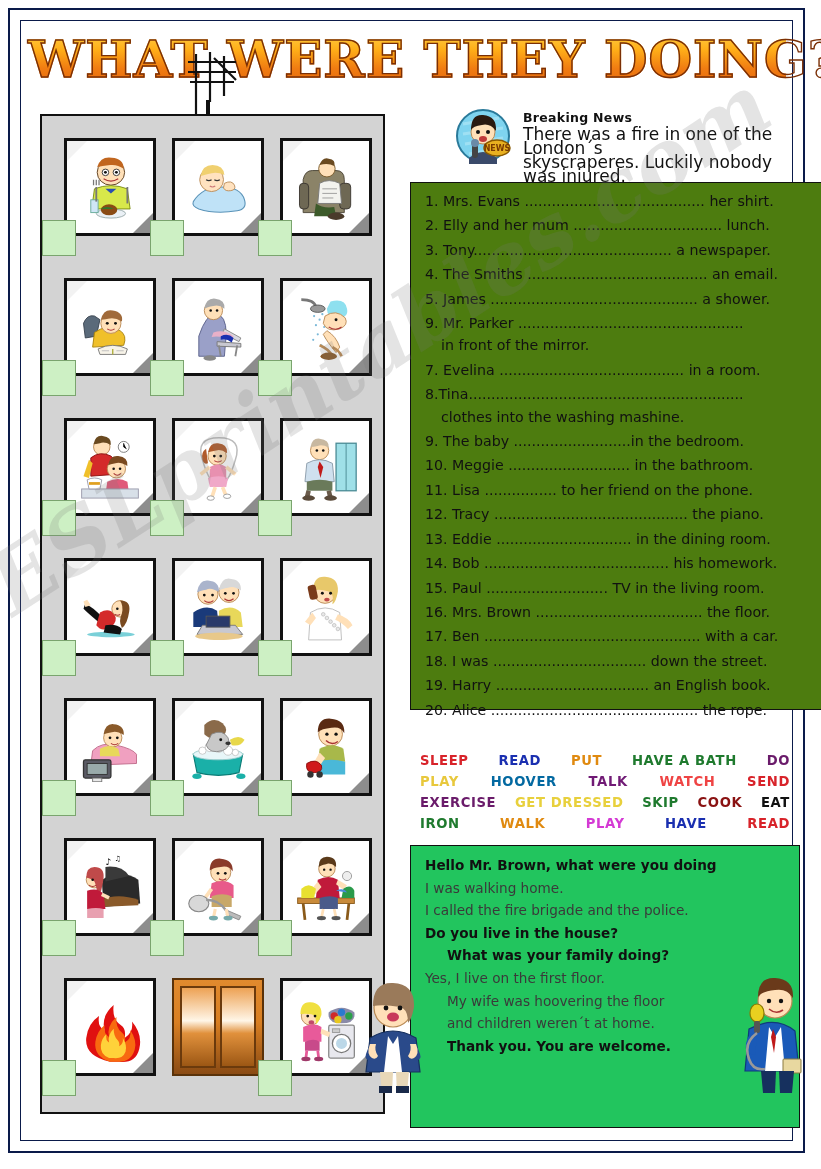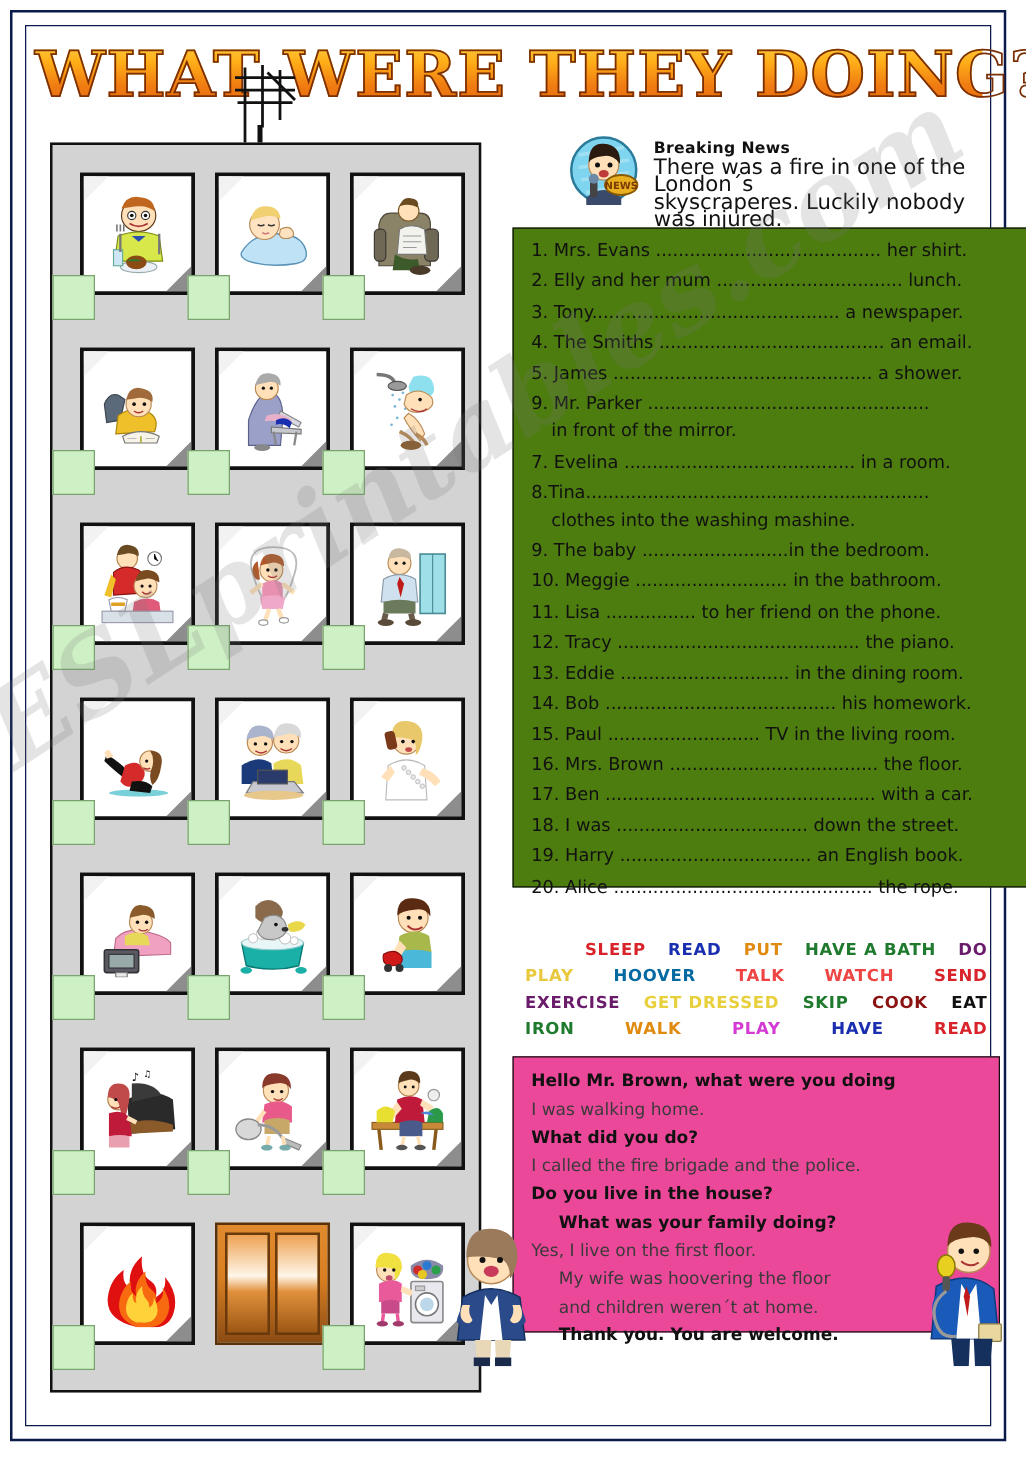--- a/index.html
+++ b/index.html
@@ -89,22 +89,22 @@
   .words-box{
     position:absolute;left:410px;top:748px;width:390px;height:90px;
     padding:2px 6px;box-sizing:border-box;
   }
   .word-row{display:flex;justify-content:space-between;align-items:center;
     font-family:"DejaVu Sans",sans-serif;font-weight:bold;font-size:13.2px;
     letter-spacing:.6px;line-height:21px;padding:0 4px;}
   .word{white-space:nowrap;}
 
   .dialogue-box{
-    position:absolute;left:410px;top:845px;width:390px;height:221px;
-    border:1.5px solid #111;box-sizing:border-box;background:#ec4899;
+    position:absolute;left:410px;top:845px;width:390px;height:283px;
+    border:1.5px solid #111;box-sizing:border-box;background:#22c55e;
     padding:8px 10px 0 14px;
   }
   .d-line{font-size:13.6px;line-height:22.6px;color:#111;white-space:nowrap;}
   .d-q{font-weight:bold;}
   .d-a{font-weight:normal;color:#3a3a3a;}
   .d-indent{padding-left:22px;}
 
   .reporter{position:absolute;left:735px;top:975px;width:70px;height:118px;}
   .woman{position:absolute;left:358px;top:978px;width:70px;height:115px;}
 
@@ -665,30 +665,30 @@
   <div class="ex-item"><span>15. Paul ........................... TV in the living room.</span></div>
   <div class="ex-item"><span>16. Mrs. Brown ..................................... the floor.</span></div>
   <div class="ex-item"><span>17. Ben ................................................ with a car.</span></div>
   <div class="ex-item"><span>18. I was .................................. down the street.</span></div>
   <div class="ex-item"><span>19. Harry .................................. an English book.</span></div>
   <div class="ex-item"><span>20. Alice .............................................. the rope.</span></div>
 </div>
 
 <div class="words-box">
   <div class="word-row">
-    <span class="word" style="color: rgb(216, 35, 42); margin-left: 48px;">SLEEP</span>
+    <span class="word" style="color: rgb(216, 35, 42);">SLEEP</span>
     <span class="word" style="color: rgb(26, 47, 176);">READ</span>
     <span class="word" style="color: rgb(224, 138, 16);">PUT</span>
     <span class="word" style="color: rgb(31, 122, 46);">HAVE A BATH</span>
     <span class="word" style="color: rgb(106, 27, 106);">DO</span>
   </div>
   <div class="word-row">
     <span class="word" style="color: rgb(232, 200, 60);">PLAY</span>
     <span class="word" style="color: #0369a1;">HOOVER</span>
-    <span class="word" style="color: #ef4444;">TALK</span>
+    <span class="word" style="color: #701a75;">TALK</span>
     <span class="word" style="color: #ef4444;">WATCH</span>
     <span class="word" style="color: rgb(216, 35, 42);">SEND</span>
   </div>
   <div class="word-row">
     <span class="word" style="color: rgb(106, 27, 106);">EXERCISE</span>
     <span class="word" style="color: rgb(232, 208, 60);">GET DRESSED</span>
     <span class="word" style="color: rgb(31, 122, 46);">SKIP</span>
     <span class="word" style="color: rgb(138, 18, 18);">COOK</span>
     <span class="word" style="color: rgb(17, 17, 17);">EAT</span>
   </div>
@@ -697,21 +697,20 @@
     <span class="word" style="color: rgb(224, 138, 16);">WALK</span>
     <span class="word" style="color: rgb(212, 58, 212);">PLAY</span>
     <span class="word" style="color: rgb(26, 47, 176);">HAVE</span>
     <span class="word" style="color: rgb(216, 35, 42);">READ</span>
   </div>
 </div>
 
 <div class="dialogue-box">
   <div class="d-line d-q">Hello Mr. Brown, what were you doing</div>
   <div class="d-line d-a">I was walking home.</div>
-  <div class="d-line d-q">What did you do?</div>
   <div class="d-line d-a">I called the fire brigade and the police.</div>
   <div class="d-line d-q">Do you live in the house?</div>
   <div class="d-line d-q d-indent">What was your family doing?</div>
   <div class="d-line d-a">Yes, I live on the first floor.</div>
   <div class="d-line d-a d-indent">My wife was hoovering the floor</div>
   <div class="d-line d-a d-indent">and children weren´t at home.</div>
   <div class="d-line d-q d-indent">Thank you.  You are welcome.</div>
 </div>
 
 <svg class="woman" viewBox="0 0 70 115">

